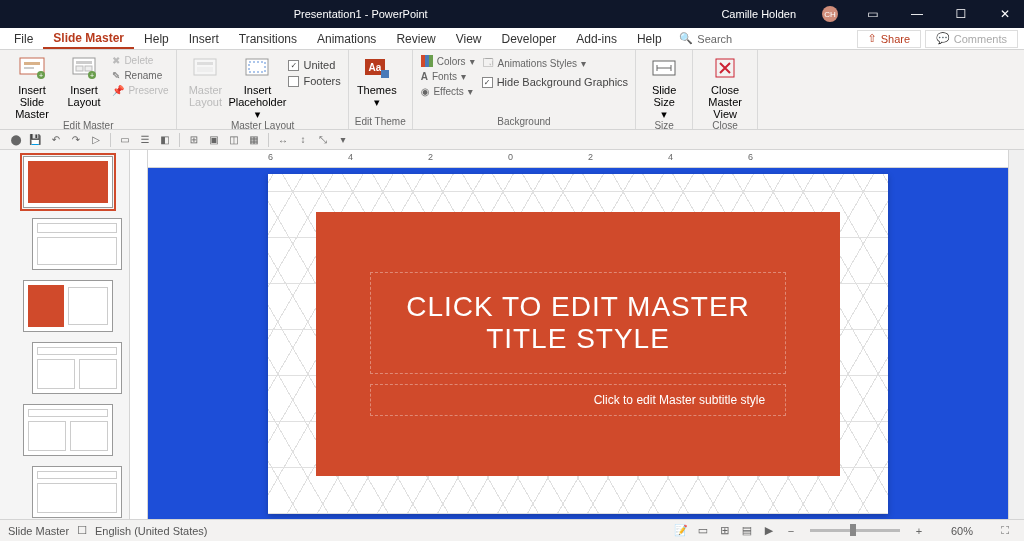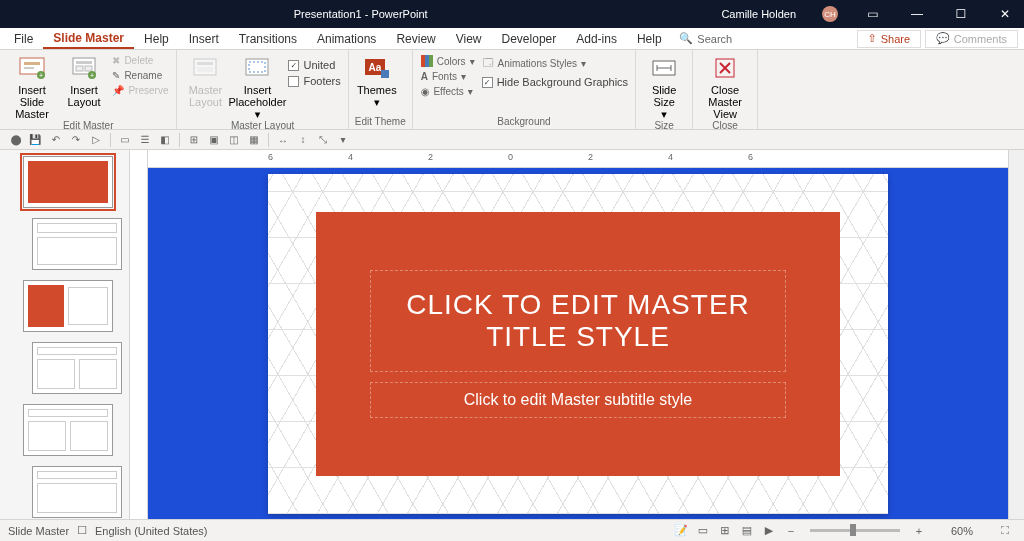--- a/index.html
+++ b/index.html
@@ -46,21 +46,21 @@
 .thumb .mini-box{position:absolute;border:1px solid #ccc}
 .ruler-v{width:18px;background:#fff;border-right:1px solid #d4d4d4;position:relative}
 .editor{flex:1;display:flex;flex-direction:column}
 .ruler-h{height:18px;background:#fff;border-bottom:1px solid #d4d4d4;display:flex;align-items:center;font-size:9px;color:#666;position:relative;overflow:hidden}
 .ruler-h .rt{position:absolute;top:2px;font-size:9px}
 .canvas{flex:1;background:#1d4ed8;display:flex;align-items:center;justify-content:center;position:relative;overflow:hidden}
 .slide{width:620px;height:340px;background:#fff;box-shadow:0 2px 6px rgba(0,0,0,0.25);position:relative;overflow:hidden}
 .hex-bg{position:absolute;inset:0;background-image:repeating-linear-gradient(60deg,#ddd 0 1px,transparent 1px 26px),repeating-linear-gradient(-60deg,#ddd 0 1px,transparent 1px 26px),repeating-linear-gradient(0deg,#ddd 0 1px,transparent 1px 46px);opacity:0.9}
 .orange-block{position:absolute;left:48px;top:38px;right:48px;bottom:38px;background:#d04a2b;display:flex;flex-direction:column;align-items:center;justify-content:center;padding:20px}
 .title-ph{color:#fff;font-size:28px;text-align:center;letter-spacing:1px;font-weight:500;text-transform:uppercase;border:1px dashed rgba(255,255,255,0.35);padding:18px 30px;width:86%;font-family:"Arial Narrow",Arial,sans-serif}
-.sub-ph{color:#fff;font-size:16px;text-align:center;border:1px dashed rgba(255,255,255,0.35);padding:8px 20px;width:86%;margin-top:10px}
+.sub-ph{color:#fff;font-size:12px;text-align:right;border:1px dashed rgba(255,255,255,0.35);padding:8px 20px;width:86%;margin-top:10px}
 .scroll-v{width:16px;background:#f0f0f0;border-left:1px solid #d4d4d4}
 
 .status{height:22px;background:#f3f2f1;border-top:1px solid #d4d4d4;display:flex;align-items:center;font-size:11px;color:#555;padding:0 8px}
 .status .sspacer{flex:1}
 .status .sbtn{width:20px;height:16px;display:flex;align-items:center;justify-content:center;margin:0 1px;cursor:pointer;color:#666}
 .zoom-slider{width:90px;height:3px;background:#bbb;margin:0 8px;position:relative}
 .zoom-slider .zthumb{position:absolute;width:6px;height:12px;background:#888;top:-5px;left:45%}
 </style>
 </head>
 <body>

